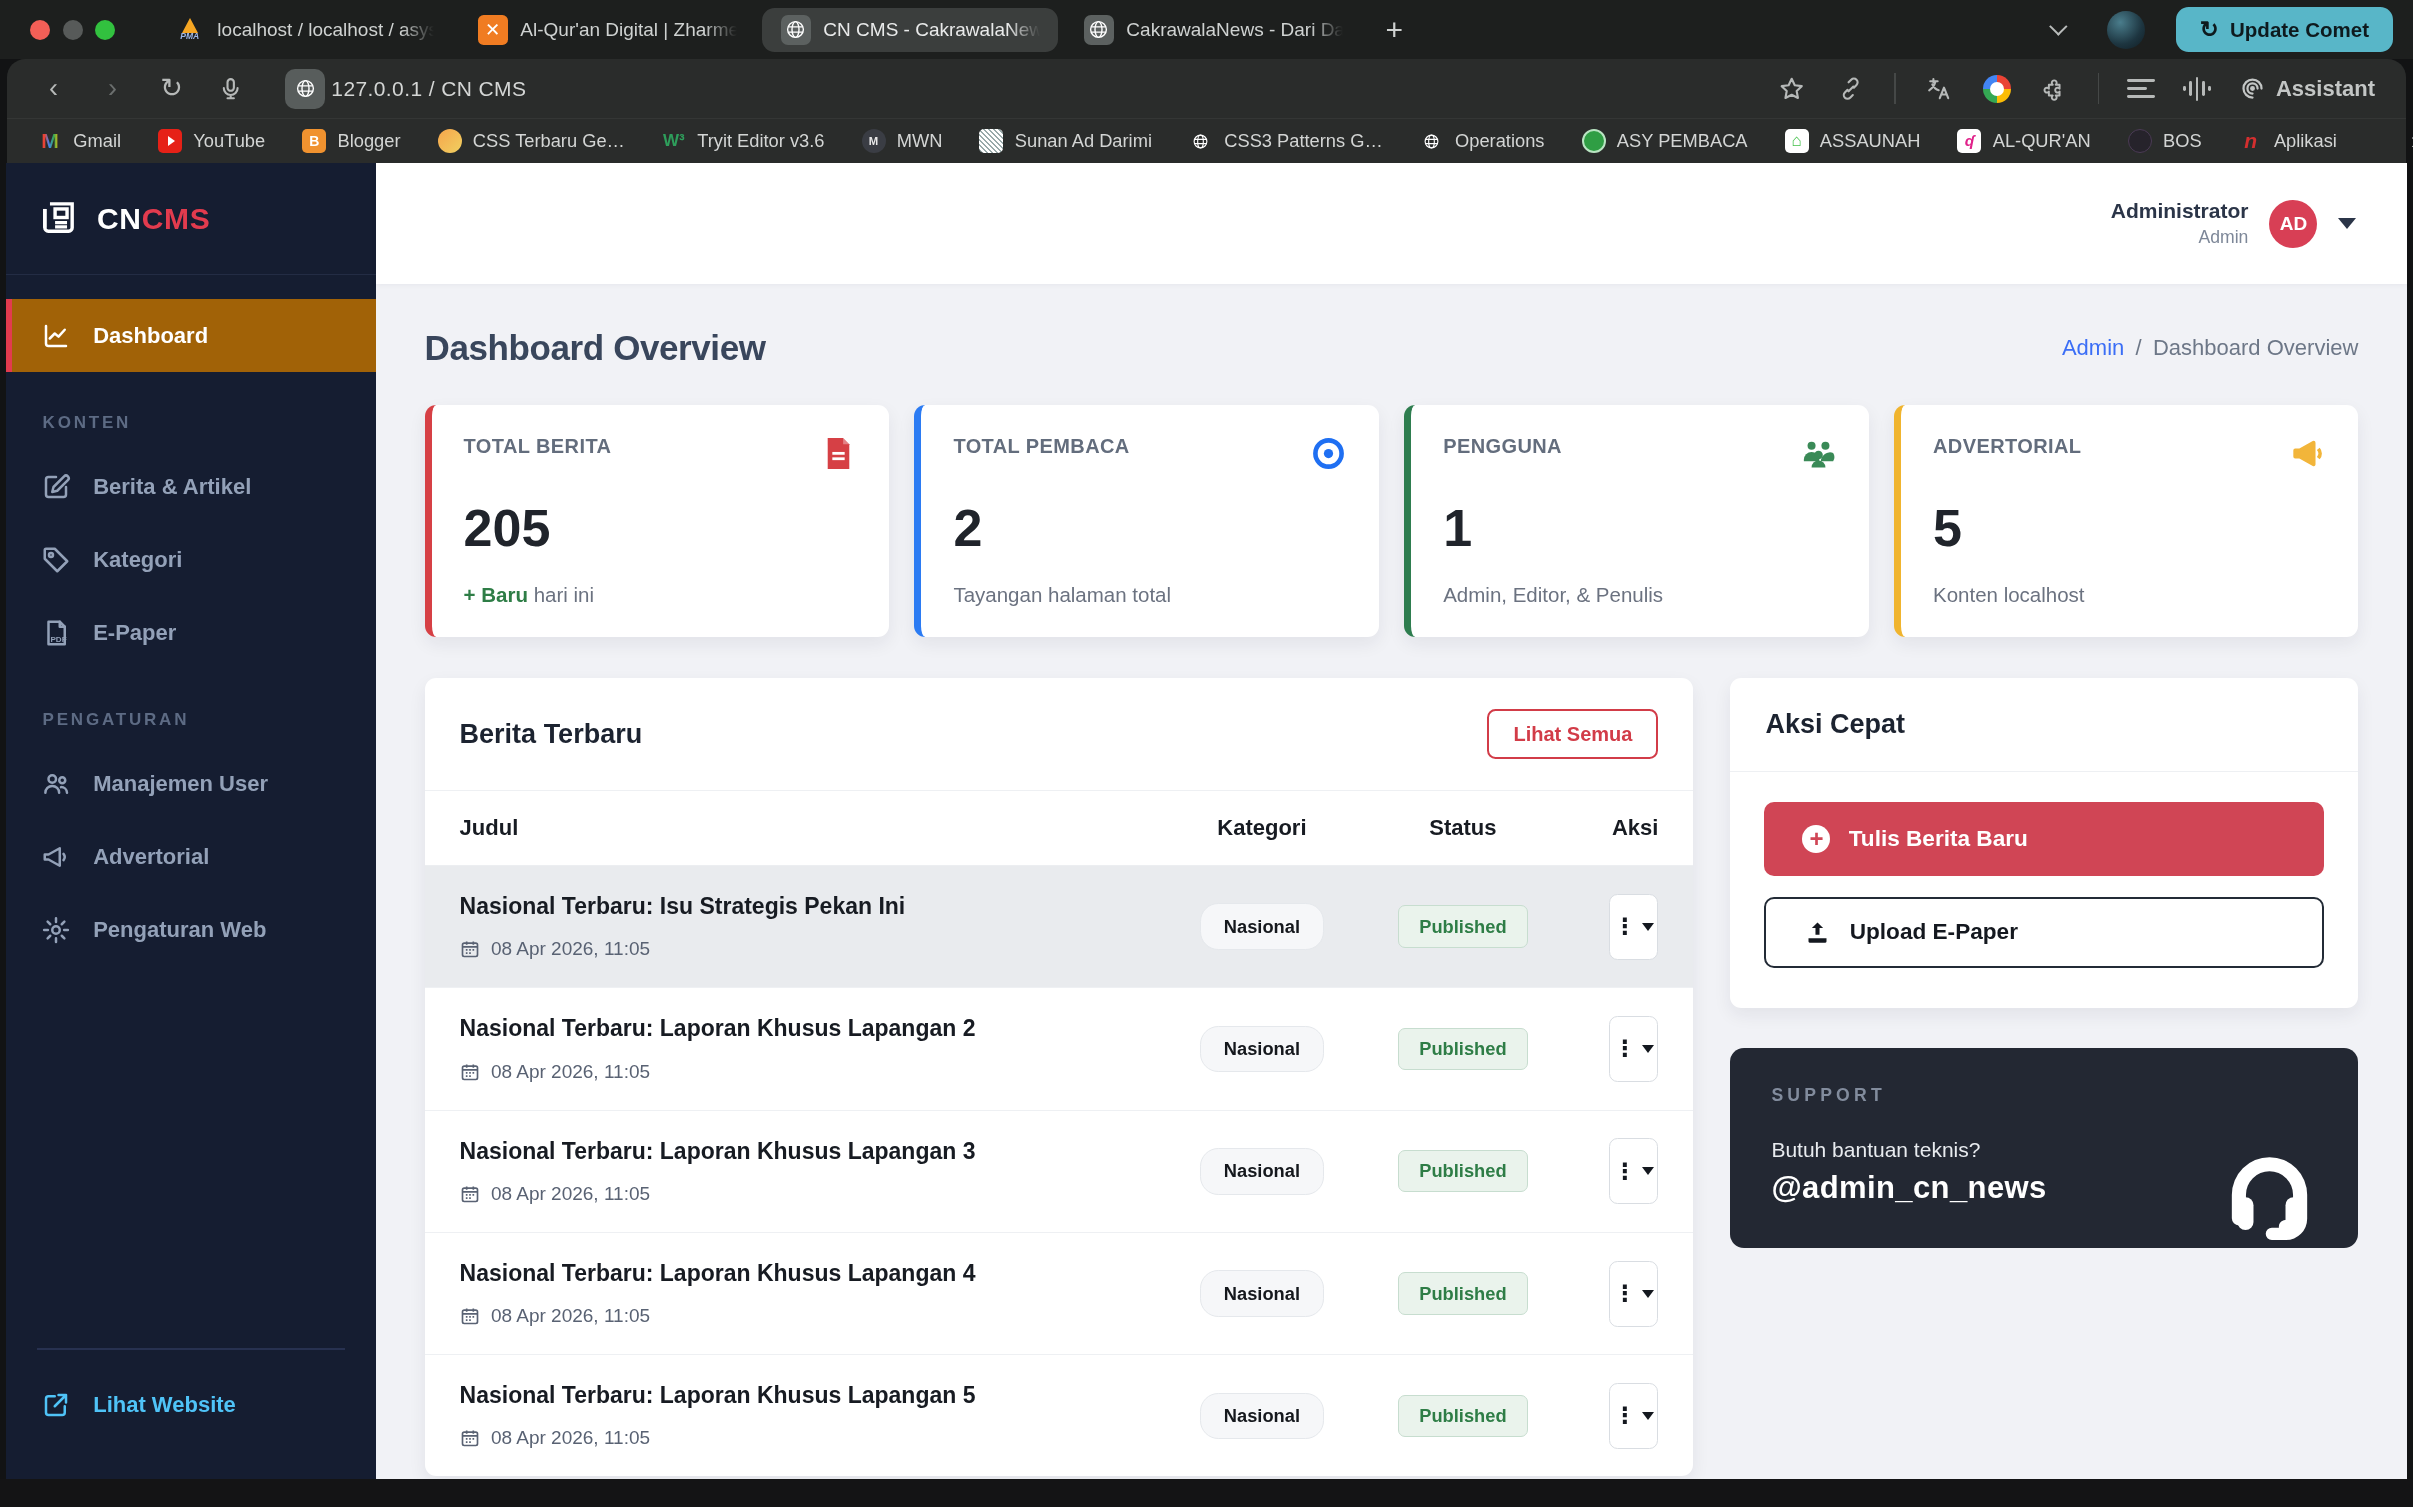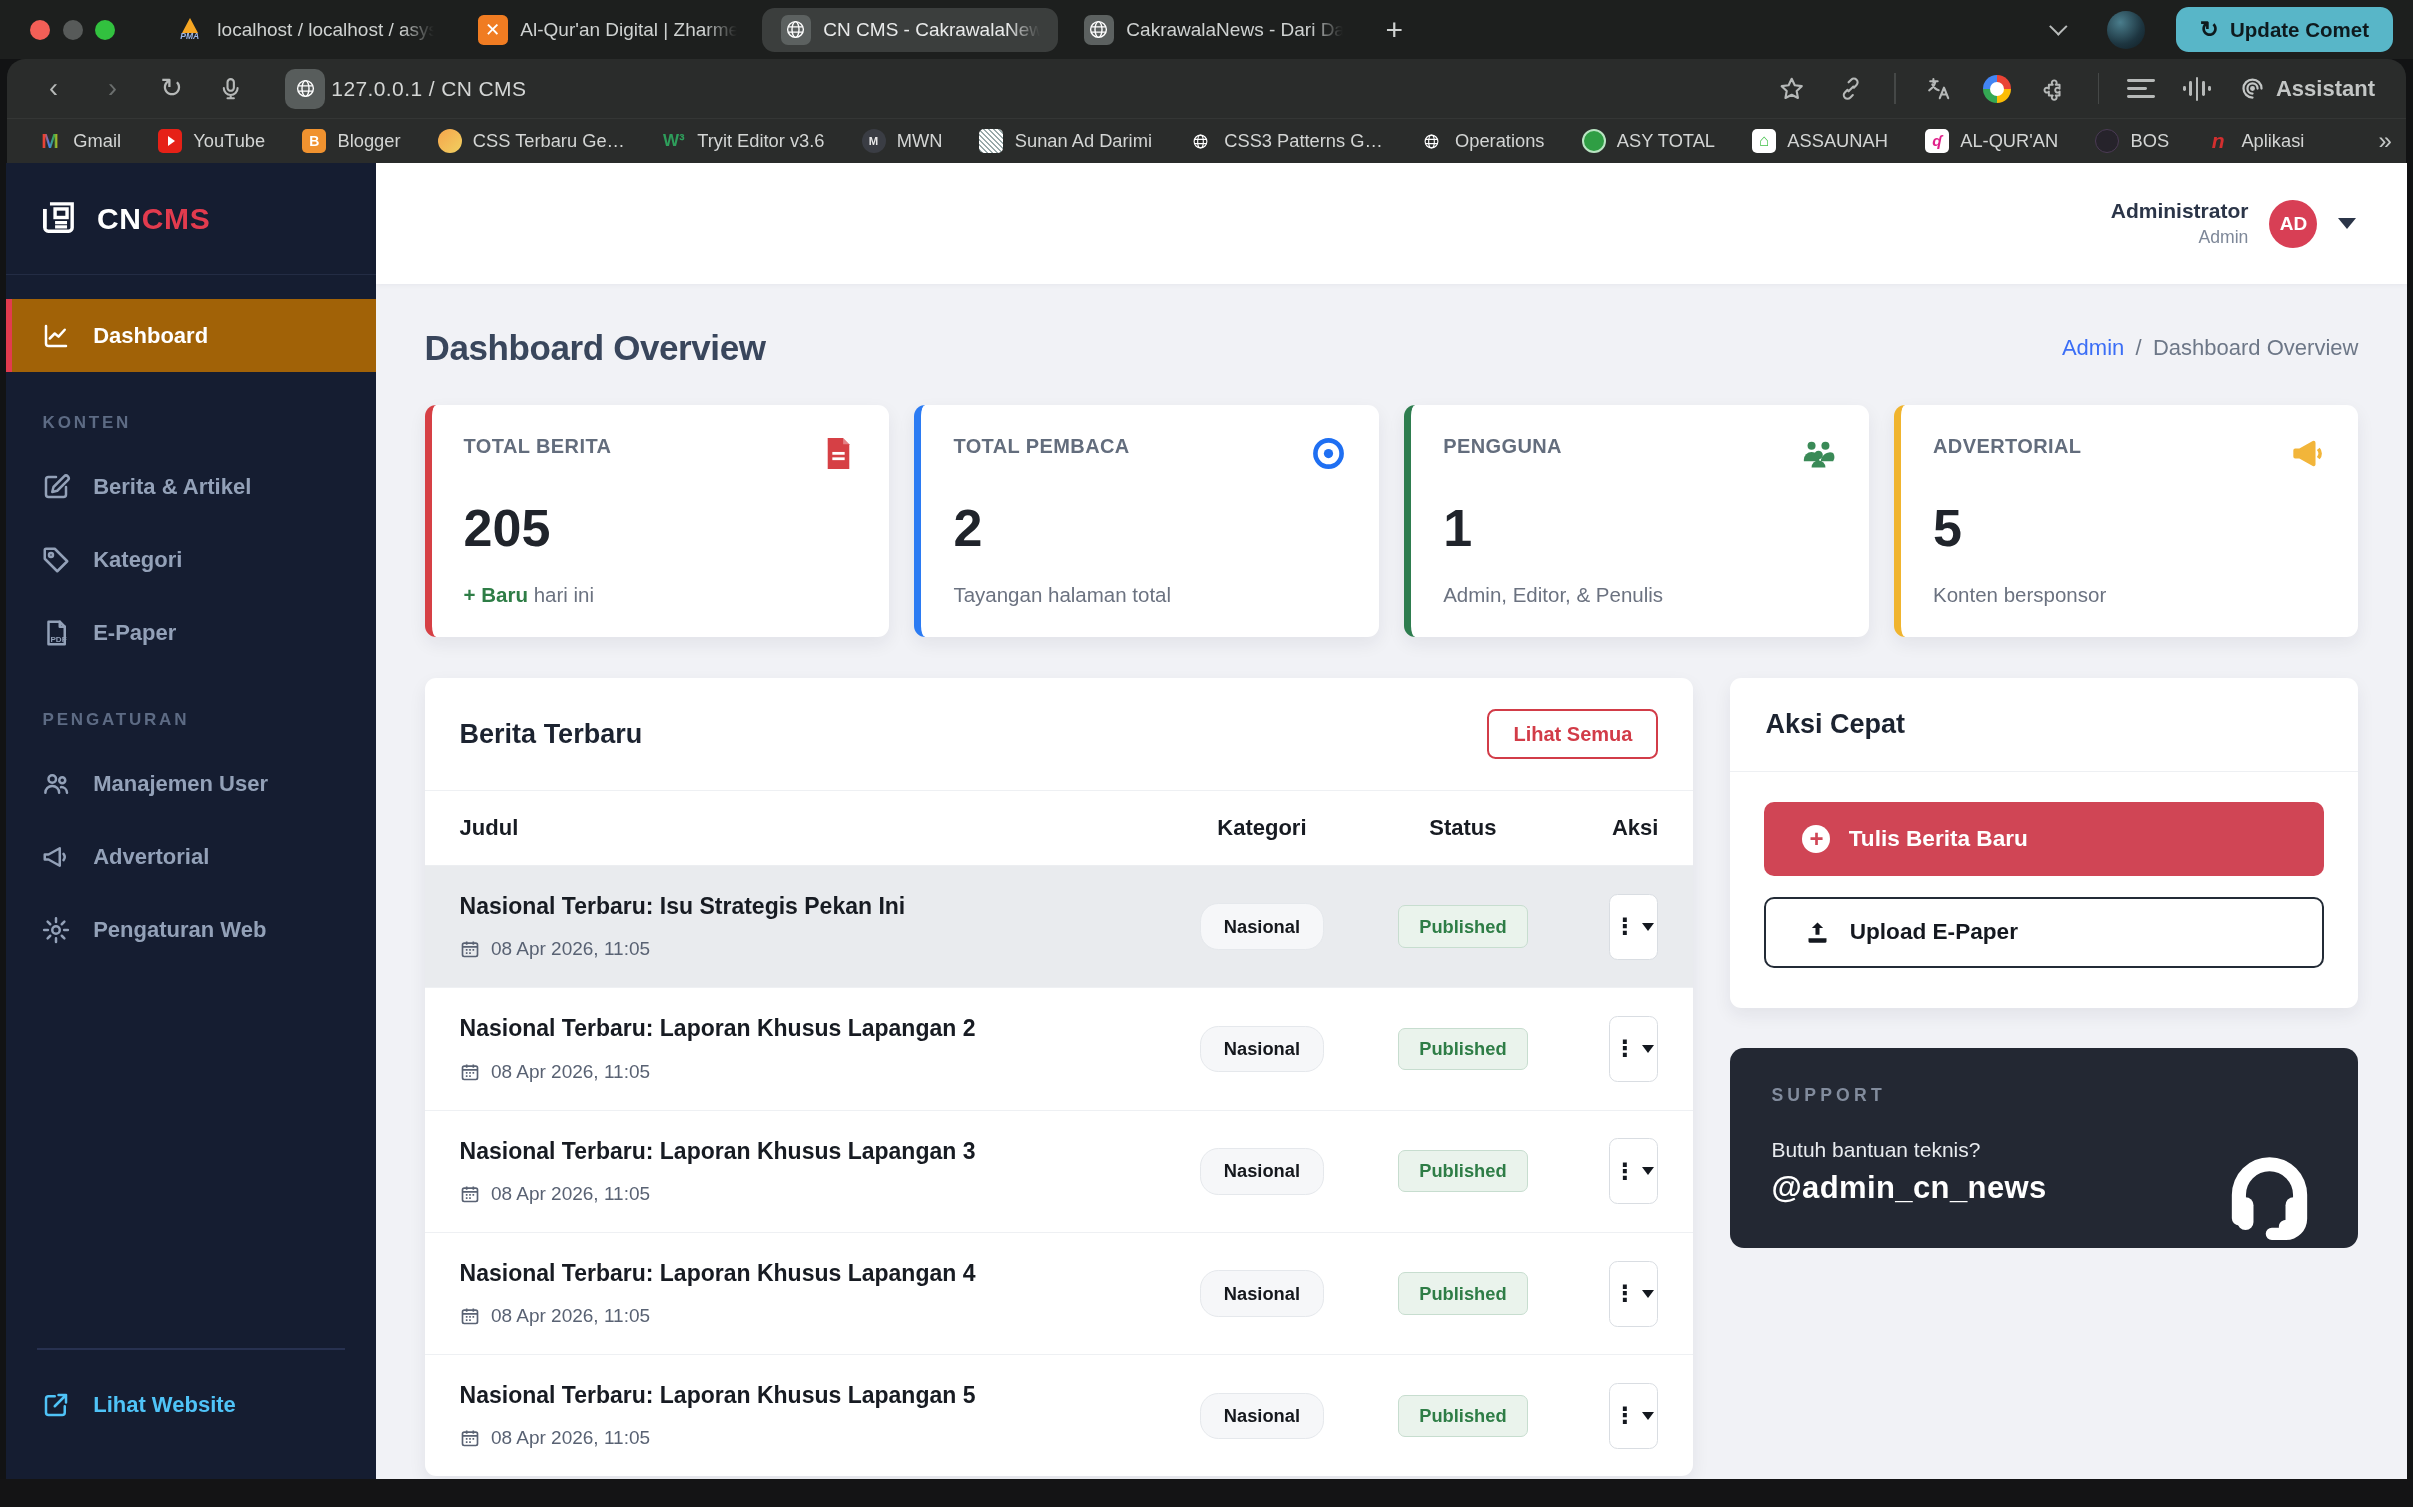--- a/index.html
+++ b/index.html
@@ -354,21 +354,21 @@
           <svg class="globe-svg" style="width:17px;height:17px" viewBox="0 0 24 24">
               <circle cx="12" cy="12" r="9"></circle>
               <ellipse cx="12" cy="12" rx="4" ry="9"></ellipse>
               <path d="M3.5 9h17M3.5 15h17"></path>
             </svg>
         </span>
         <span>Operations</span>
       </span>
       <span class="bm">
         <span class="bm-ico" style="background:#2f9e44;border-radius:50%;border:2.1px solid #b9e4c2"></span>
-        <span>ASY TOTAL</span>
+        <span>ASY PEMBACA</span>
       </span>
       <span class="bm">
         <span class="bm-ico" style="background:#fff;color:#43c04a;font-size:17px">⌂</span>
         <span>ASSAUNAH</span>
       </span>
       <span class="bm">
         <span class="bm-ico" style="background:#fff;color:#e0218a;font-size:15.5px;font-style:italic">ʠ</span>
         <span>AL-QUR'AN</span>
       </span>
       <span class="bm">
@@ -546,21 +546,21 @@
             <div class="stat-top">
               <span class="stat-label">ADVERTORIAL</span>
               <span class="stat-ico">
                 <svg viewBox="0 0 24 24" fill="none" stroke="#f2b53a" stroke-width="2.4" stroke-linejoin="round">
                     <path d="M4 10v4h3l9 5V5l-9 5H4z" fill="#f2b53a"></path>
                     <path d="M19 9a4.5 4.5 0 0 1 0 6"></path>
                   </svg>
               </span>
             </div>
             <div class="stat-value">5</div>
-            <div class="stat-note">Konten bersponsor</div>
+            <div class="stat-note">Konten localhost</div>
           </div>
         </div>
 
         <div class="grid">
 
           <div class="panel table-panel">
             <div class="panel-head">
               <span class="panel-title">Berita Terbaru</span>
               <button class="view-all">Lihat Semua</button>
             </div>

